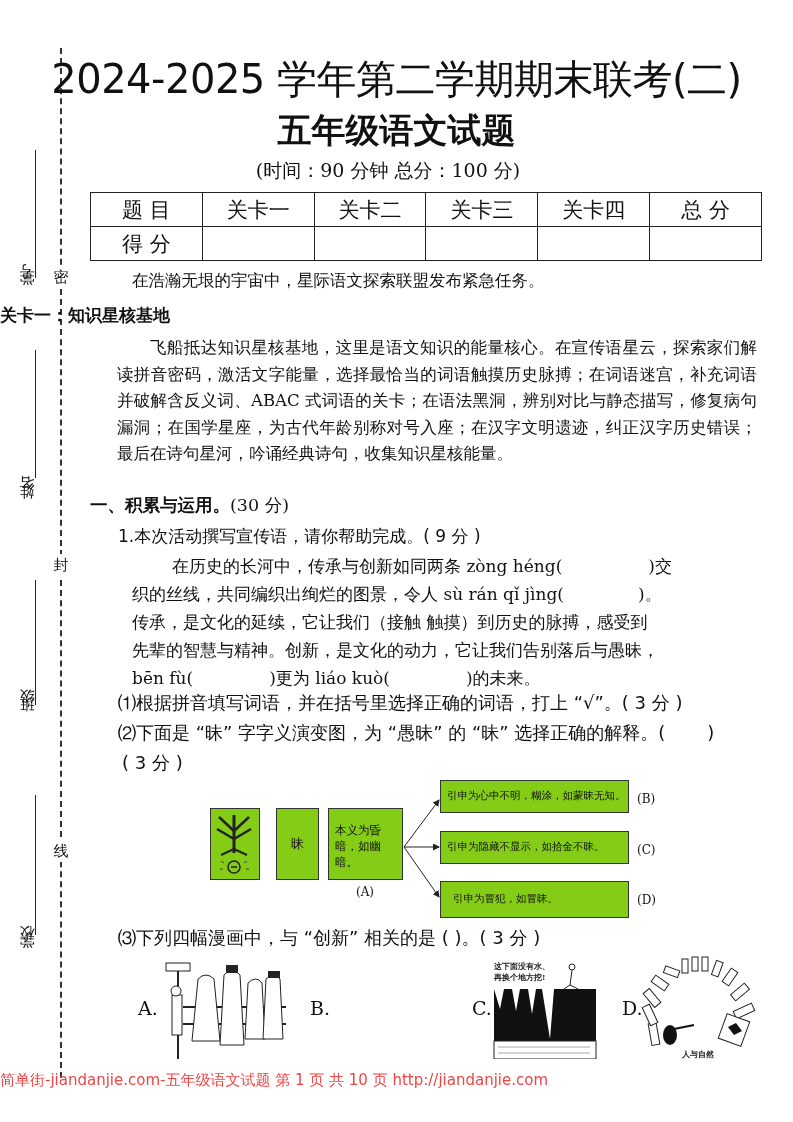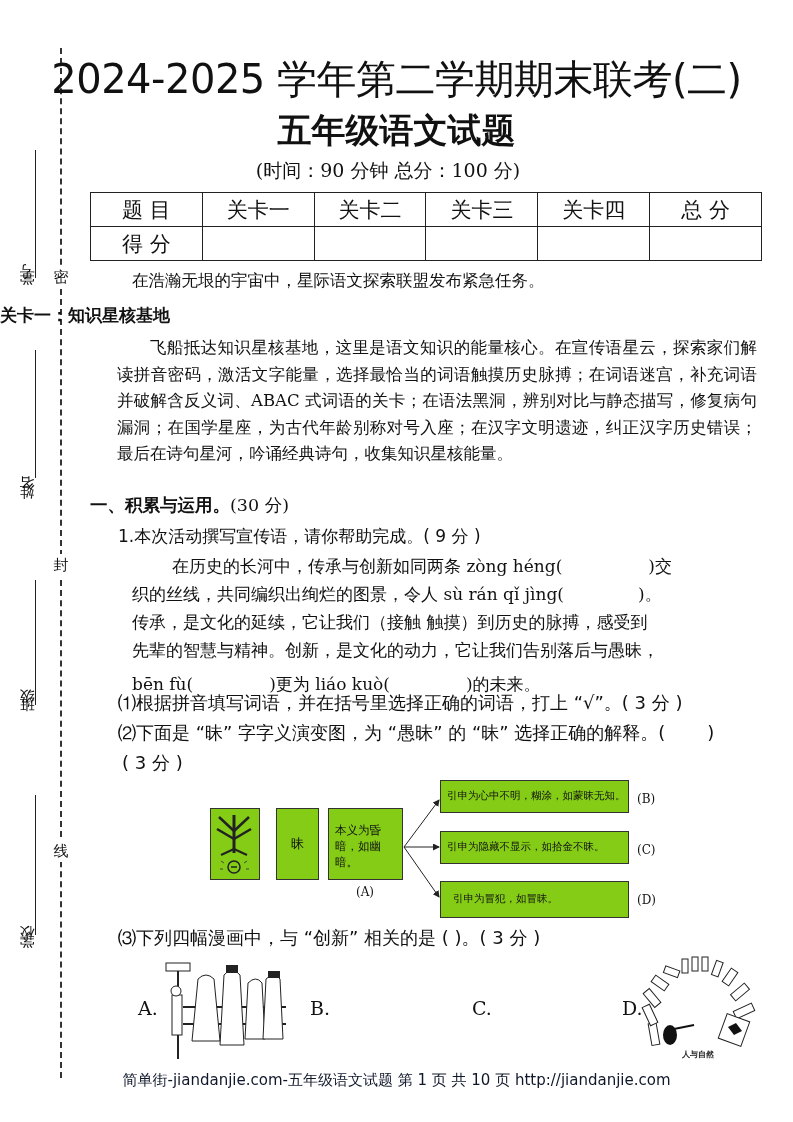--- a/index.html
+++ b/index.html
@@ -38,21 +38,21 @@
   
   .diagram { position: absolute; left: 200px; top: 775px; width: 480px; height: 150px; }
   .box { position: absolute; border: 1.5px solid #333; background: #84cc16; font-size: 12px; font-family: "DejaVu Sans", sans-serif; box-sizing: border-box; }
   .label-sm { position: absolute; font-size: 12px; font-family: "DejaVu Serif", serif; }
 
   
   .comics { position: absolute; left: 130px; top: 955px; width: 640px; height: 110px; }
   .comic-letter { position: absolute; font-size: 19px; font-family: "DejaVu Serif", serif; }
   .comic { position: absolute; }
 
-  .footer { position: absolute; left: 0; width: 793px; top: 1071px; text-align: center; font-size: 15px; color: #0f172a; font-family: "DejaVu Sans", sans-serif; }
+  .footer { position: absolute; left: 0; width: 793px; top: 1071px; font-size: 15px; color: #ef4444; font-family: "DejaVu Sans", sans-serif; }
 </style>
 </head>
 <body>
 
 <div class="binding">
   <div class="dash-line"></div>
   <div class="seal-char" style="top:266px">密</div>
   <div class="seal-char" style="top:554px">封</div>
   <div class="seal-char" style="top:840px">线</div>
 
@@ -98,21 +98,21 @@
 <div class="p part-head">
   <span>一、积累与运用。</span><span class="pts">(30 分)</span>
 </div>
 <div class="p q1">1.本次活动撰写宣传语，请你帮助完成。( 9 分 )</div>
 
 <div class="p passage">
   <span class="line indent"><span>在历史的长河中，传承与创新如同两条 zòng héng(</span><span class="blank" style="width:86px"></span><span>)交</span></span>
   <span class="line"><span>织的丝线，共同编织出绚烂的图景，令人 sù rán qǐ jìng(</span><span class="blank" style="width:74px"></span><span>)。</span></span>
   <span class="line">传承，是文化的延续，它让我们（接触  触摸）到历史的脉搏，感受到</span>
   <span class="line">先辈的智慧与精神。创新，是文化的动力，它让我们告别落后与愚昧，</span>
-  <span class="line" style="margin-top:6px"><span>bēn fù(</span><span class="blank" style="width:76px"></span><span>)更为 liáo kuò(</span><span class="blank" style="width:76px"></span><span>)的未来。</span></span>
+  <span class="line" style=""><span>bēn fù(</span><span class="blank" style="width:76px"></span><span>)更为 liáo kuò(</span><span class="blank" style="width:76px"></span><span>)的未来。</span></span>
 </div>
 
 <div class="p sub" style="top:690px">⑴根据拼音填写词语，并在括号里选择正确的词语，打上 “√”。( 3 分 )</div>
 <div class="p sub" style="top:720px">
   <span>⑵下面是 “昧” 字字义演变图，为 “愚昧” 的 “昧” 选择正确的解释。(</span><span class="blank" style="width:42px"></span><span>)</span>
 </div>
 <div class="p sub" style="top:750px;left:122px">( 3 分 )</div>
 
 <div class="diagram">
   <div class="box" style="left:10px;top:33px;width:50px;height:72px">
@@ -172,20 +172,34 @@
       <rect x="68" y="6" width="12" height="8" fill="#222"></rect>
       <path d="M90 24 q8 -8 14 0 l3 56 h-20 z" fill="#fff" stroke="#222"></path>
       <path d="M108 20 q8 -8 14 0 l3 60 h-20 z" fill="#fff" stroke="#222"></path>
       <rect x="110" y="12" width="12" height="7" fill="#222"></rect>
     </svg>
   </div>
 
   <div class="comic-letter" style="left:180px;top:42px">B.</div>
 
   <div class="comic-letter" style="left:342px;top:42px">C.</div>
+  <div class="comic" style="left:362px;top:4px">
+    <svg width="105" height="100" viewBox="0 0 105 100">
+      <text x="2" y="10" font-size="8" fill="#222" font-weight="bold">这下面没有水、</text>
+      <text x="2" y="21" font-size="8" fill="#222" font-weight="bold">再换个地方挖!</text>
+      <path d="M2 30 L2 100 L104 100 L104 30 L62 30 L58 80 L50 30 L44 30 L40 55 L36 30 L28 30 L24 52 L20 30 L12 30 L8 50 Z" fill="#111"></path>
+      <rect x="2" y="82" width="102" height="18" fill="#fff" stroke="#222"></rect>
+      <line x1="6" y1="88" x2="98" y2="88" stroke="#888" stroke-width="0.7"></line>
+      <line x1="6" y1="94" x2="98" y2="94" stroke="#888" stroke-width="0.7"></line>
+      <circle cx="80" cy="8" r="3" fill="#fff" stroke="#222"></circle>
+      <line x1="80" y1="11" x2="78" y2="26" stroke="#222"></line>
+      <line x1="78" y1="26" x2="72" y2="30" stroke="#222"></line>
+      <line x1="78" y1="26" x2="86" y2="30" stroke="#222"></line>
+    </svg>
+  </div>
 
   <div class="comic-letter" style="left:492px;top:42px">D.</div>
   <div class="comic" style="left:508px;top:0px">
     <svg width="120" height="105" viewBox="0 0 120 105">
       <g fill="#fff" stroke="#222" stroke-width="1">
         <rect x="12" y="68" width="8" height="22" transform="rotate(-10 16 79)"></rect>
         <rect x="8" y="50" width="8" height="20" transform="rotate(-25 12 60)"></rect>
         <rect x="10" y="34" width="8" height="18" transform="rotate(-40 14 43)"></rect>
         <rect x="18" y="20" width="8" height="16" transform="rotate(-55 22 28)"></rect>
         <rect x="30" y="10" width="7" height="15" transform="rotate(-70 33 17)"></rect>

